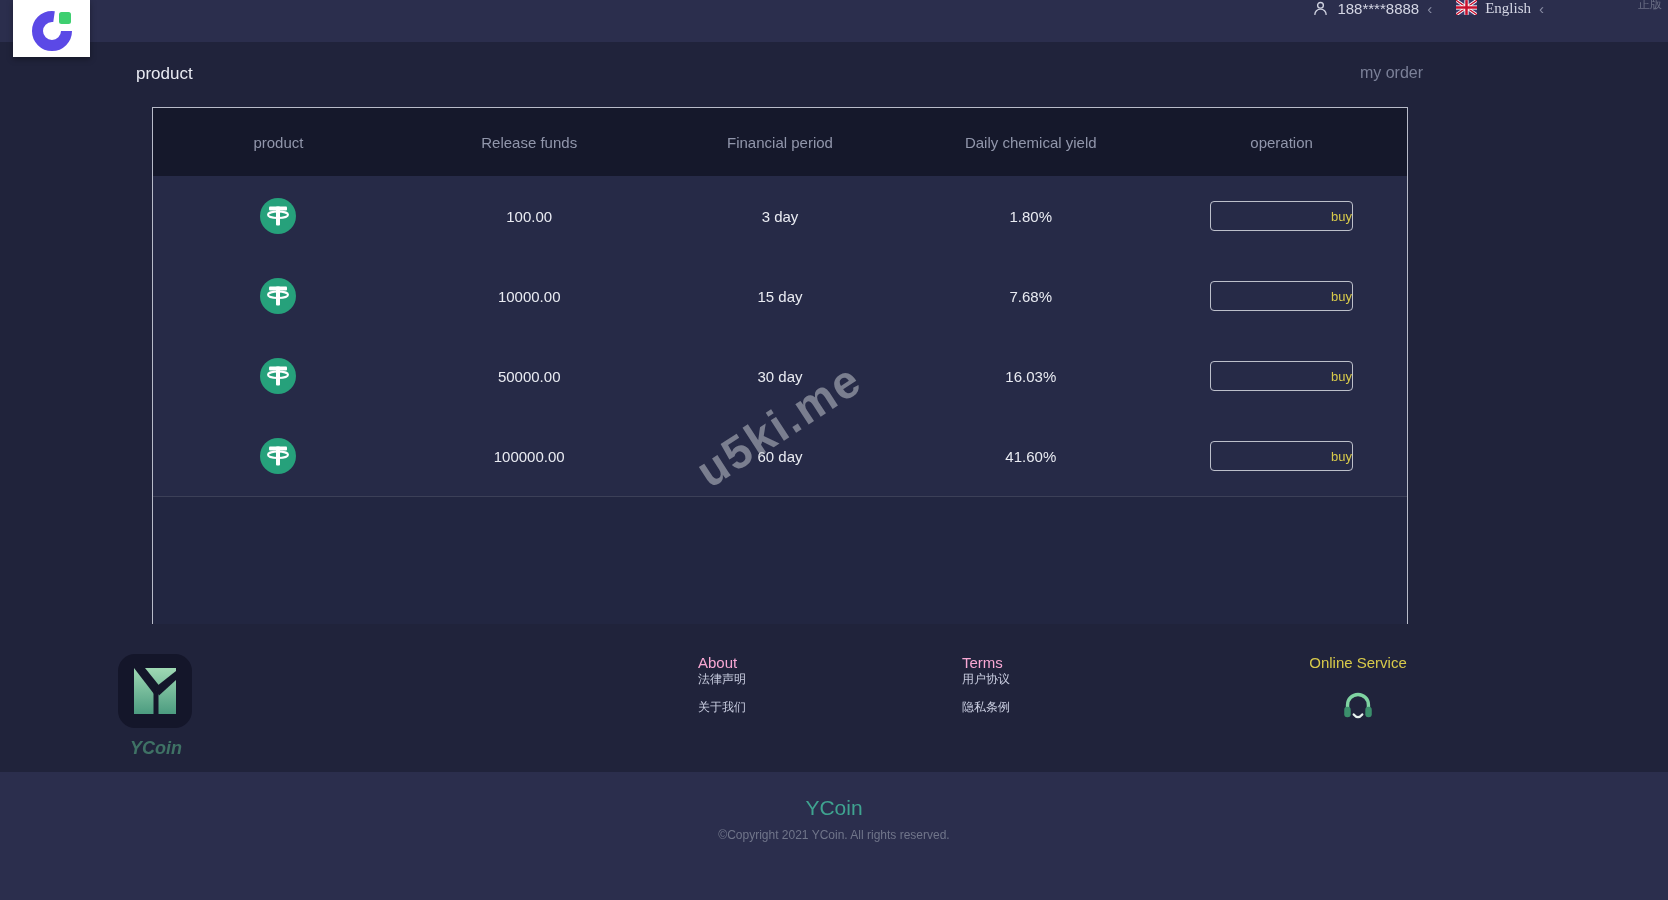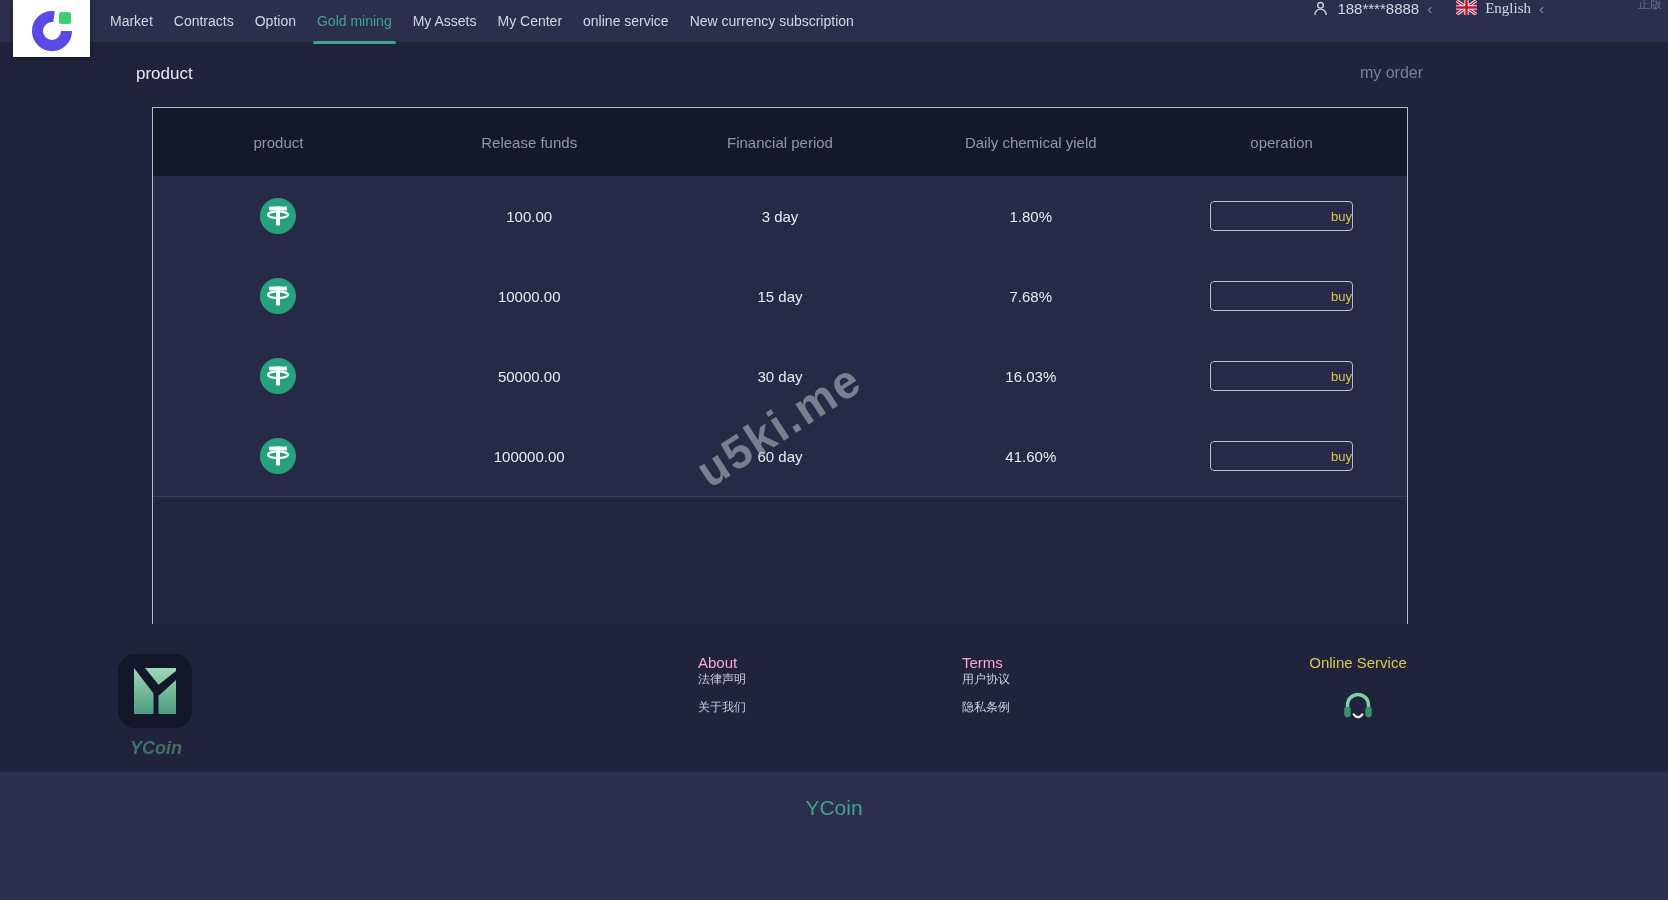--- a/index.html
+++ b/index.html
@@ -105,30 +105,20 @@
 </head>
 <body>
 
 <header class="topbar">
   <div class="logo-box">
     <svg width="46" height="46" viewBox="0 0 46 46">
       <circle cx="23" cy="25" r="14.5" fill="none" stroke="#5b49e6" stroke-width="11" stroke-dasharray="70 21.2"></circle>
       <rect x="30" y="6" width="12" height="12" rx="2.5" fill="#3ecf70"></rect>
     </svg>
   </div>
-  <nav class="main-nav">
-    <span class="nav-item">Market</span>
-    <span class="nav-item">Contracts</span>
-    <span class="nav-item">Option</span>
-    <span class="nav-item active">Gold mining</span>
-    <span class="nav-item">My Assets</span>
-    <span class="nav-item">My Center</span>
-    <span class="nav-item">online service</span>
-    <span class="nav-item">New currency subscription</span>
-  </nav>
   <div class="topbar-right">
     <span style="line-height:0;">
       <svg width="17" height="17" viewBox="0 0 16 16" fill="none" stroke="#cfd2e0" stroke-width="1.3">
         <circle cx="8" cy="5" r="2.7"></circle>
         <path d="M2.6 14 a5.4 5.4 0 0 1 10.8 0"></path>
       </svg>
     </span>
     <span class="user-phone">188****8888</span>
     <span class="chev">‹</span>
     <span class="flag">
@@ -257,13 +247,14 @@
         <rect x="5.5" y="23" width="6.8" height="11" rx="3.2" fill="#3b8f6c"></rect>
         <rect x="27.7" y="23" width="6.8" height="11" rx="3.2" fill="#3b8f6c"></rect>
         <path d="M15.5 31 q4.5 5.5 9 0" fill="none" stroke="#e8f2ee" stroke-width="2.4" stroke-linecap="round"></path>
       </svg>
     </span>
   </div>
 </footer>
 
 <div class="bottom-bar">
   <div class="bottom-brand">YCoin</div>
+  <div class="copyright">©Copyright 2021 YCoin. All rights reserved.</div>
 </div>
 
 </body></html>

